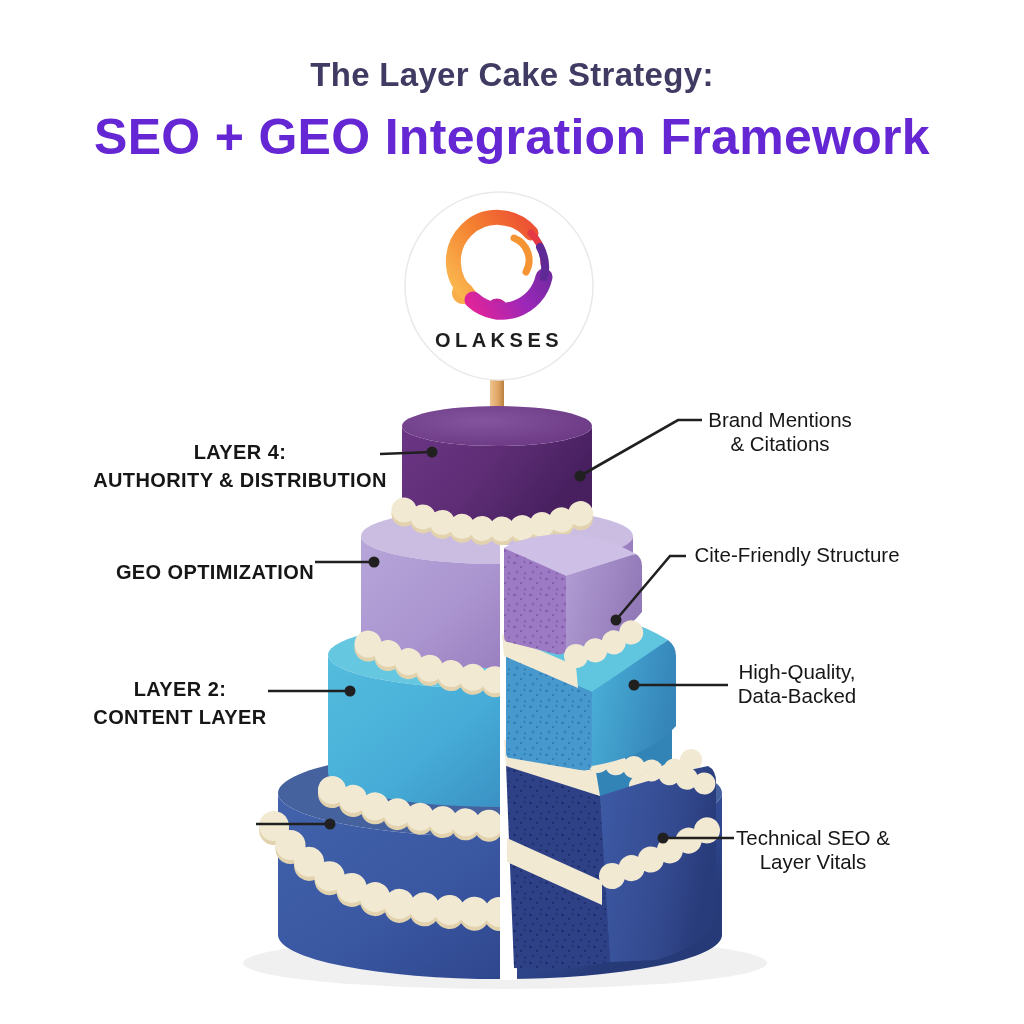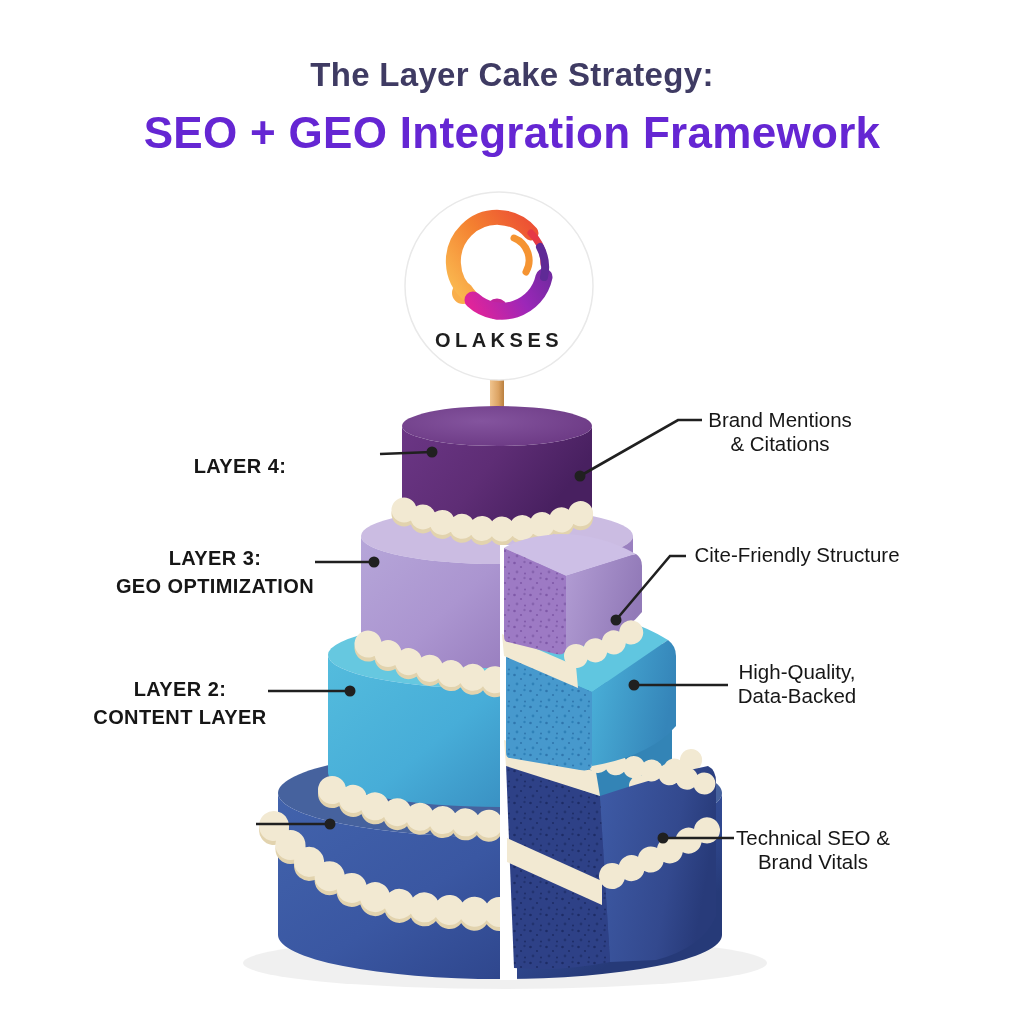--- a/index.html
+++ b/index.html
@@ -10,21 +10,21 @@
   }
   .stage{position:absolute;inset:0;}
   svg.cake{position:absolute;left:0;top:0;width:1024px;height:1024px;}
   .title-line1{
     position:absolute;left:0;top:56px;width:1024px;text-align:center;
     font-size:33px;font-weight:700;color:var(--title-primary,#3f3b63);
     letter-spacing:.3px;
   }
   .title-line2{
     position:absolute;left:0;top:108px;width:1024px;text-align:center;
-    font-size:44px;font-weight:700;color:var(--title-accent,#6526d3);
+    font-size:50px;font-weight:700;color:var(--title-accent,#6526d3);
     letter-spacing:.3px;
   }
   .lbl{
     position:absolute;transform:translate(-50%,-50%);
     text-align:center;white-space:nowrap;color:var(--label-text,#161616);
     line-height:28px;
   }
   .lbl.left{font-size:20px;font-weight:700;letter-spacing:.4px;}
   .lbl.right{font-size:20.5px;font-weight:400;line-height:24px;}
   .frost{fill:none;stroke:var(--frosting-cream,#f2e9d2);stroke-linecap:round;}
@@ -221,39 +221,39 @@
       <circle class="conn-dot" cx="616" cy="620" r="5.5"></circle>
       <path class="conn" d="M728,685 L634,685"></path>
       <circle class="conn-dot" cx="634" cy="685" r="5.5"></circle>
       <path class="conn" d="M734,838 L663,838"></path>
       <circle class="conn-dot" cx="663" cy="838" r="5.5"></circle>
     </g>
   </svg>
 
   <div class="lbl left" style="left:240px;top:466px">
     <div>LAYER 4:</div>
+    <div>AUTHORITY &amp; DISTRIBUTION</div>
   </div>
   <div class="lbl left" style="left:215px;top:572px">
-    <div>LAYER 3:</div>
     <div>GEO OPTIMIZATION</div>
   </div>
   <div class="lbl left" style="left:180px;top:703px">
     <div>LAYER 2:</div>
     <div>CONTENT LAYER</div>
   </div>
 
   <div class="lbl right" style="left:780px;top:432px">
     <div>Brand Mentions</div>
     <div>&amp; Citations</div>
   </div>
   <div class="lbl right" style="left:797px;top:555px">
     <div>Cite-Friendly Structure</div>
   </div>
   <div class="lbl right" style="left:797px;top:684px">
     <div>High-Quality,</div>
     <div>Data-Backed</div>
   </div>
   <div class="lbl right" style="left:813px;top:850px">
     <div>Technical SEO &amp;</div>
-    <div>Brand Vitals</div>
+    <div>Layer Vitals</div>
   </div>
 
 </div>
 
 </body></html>

